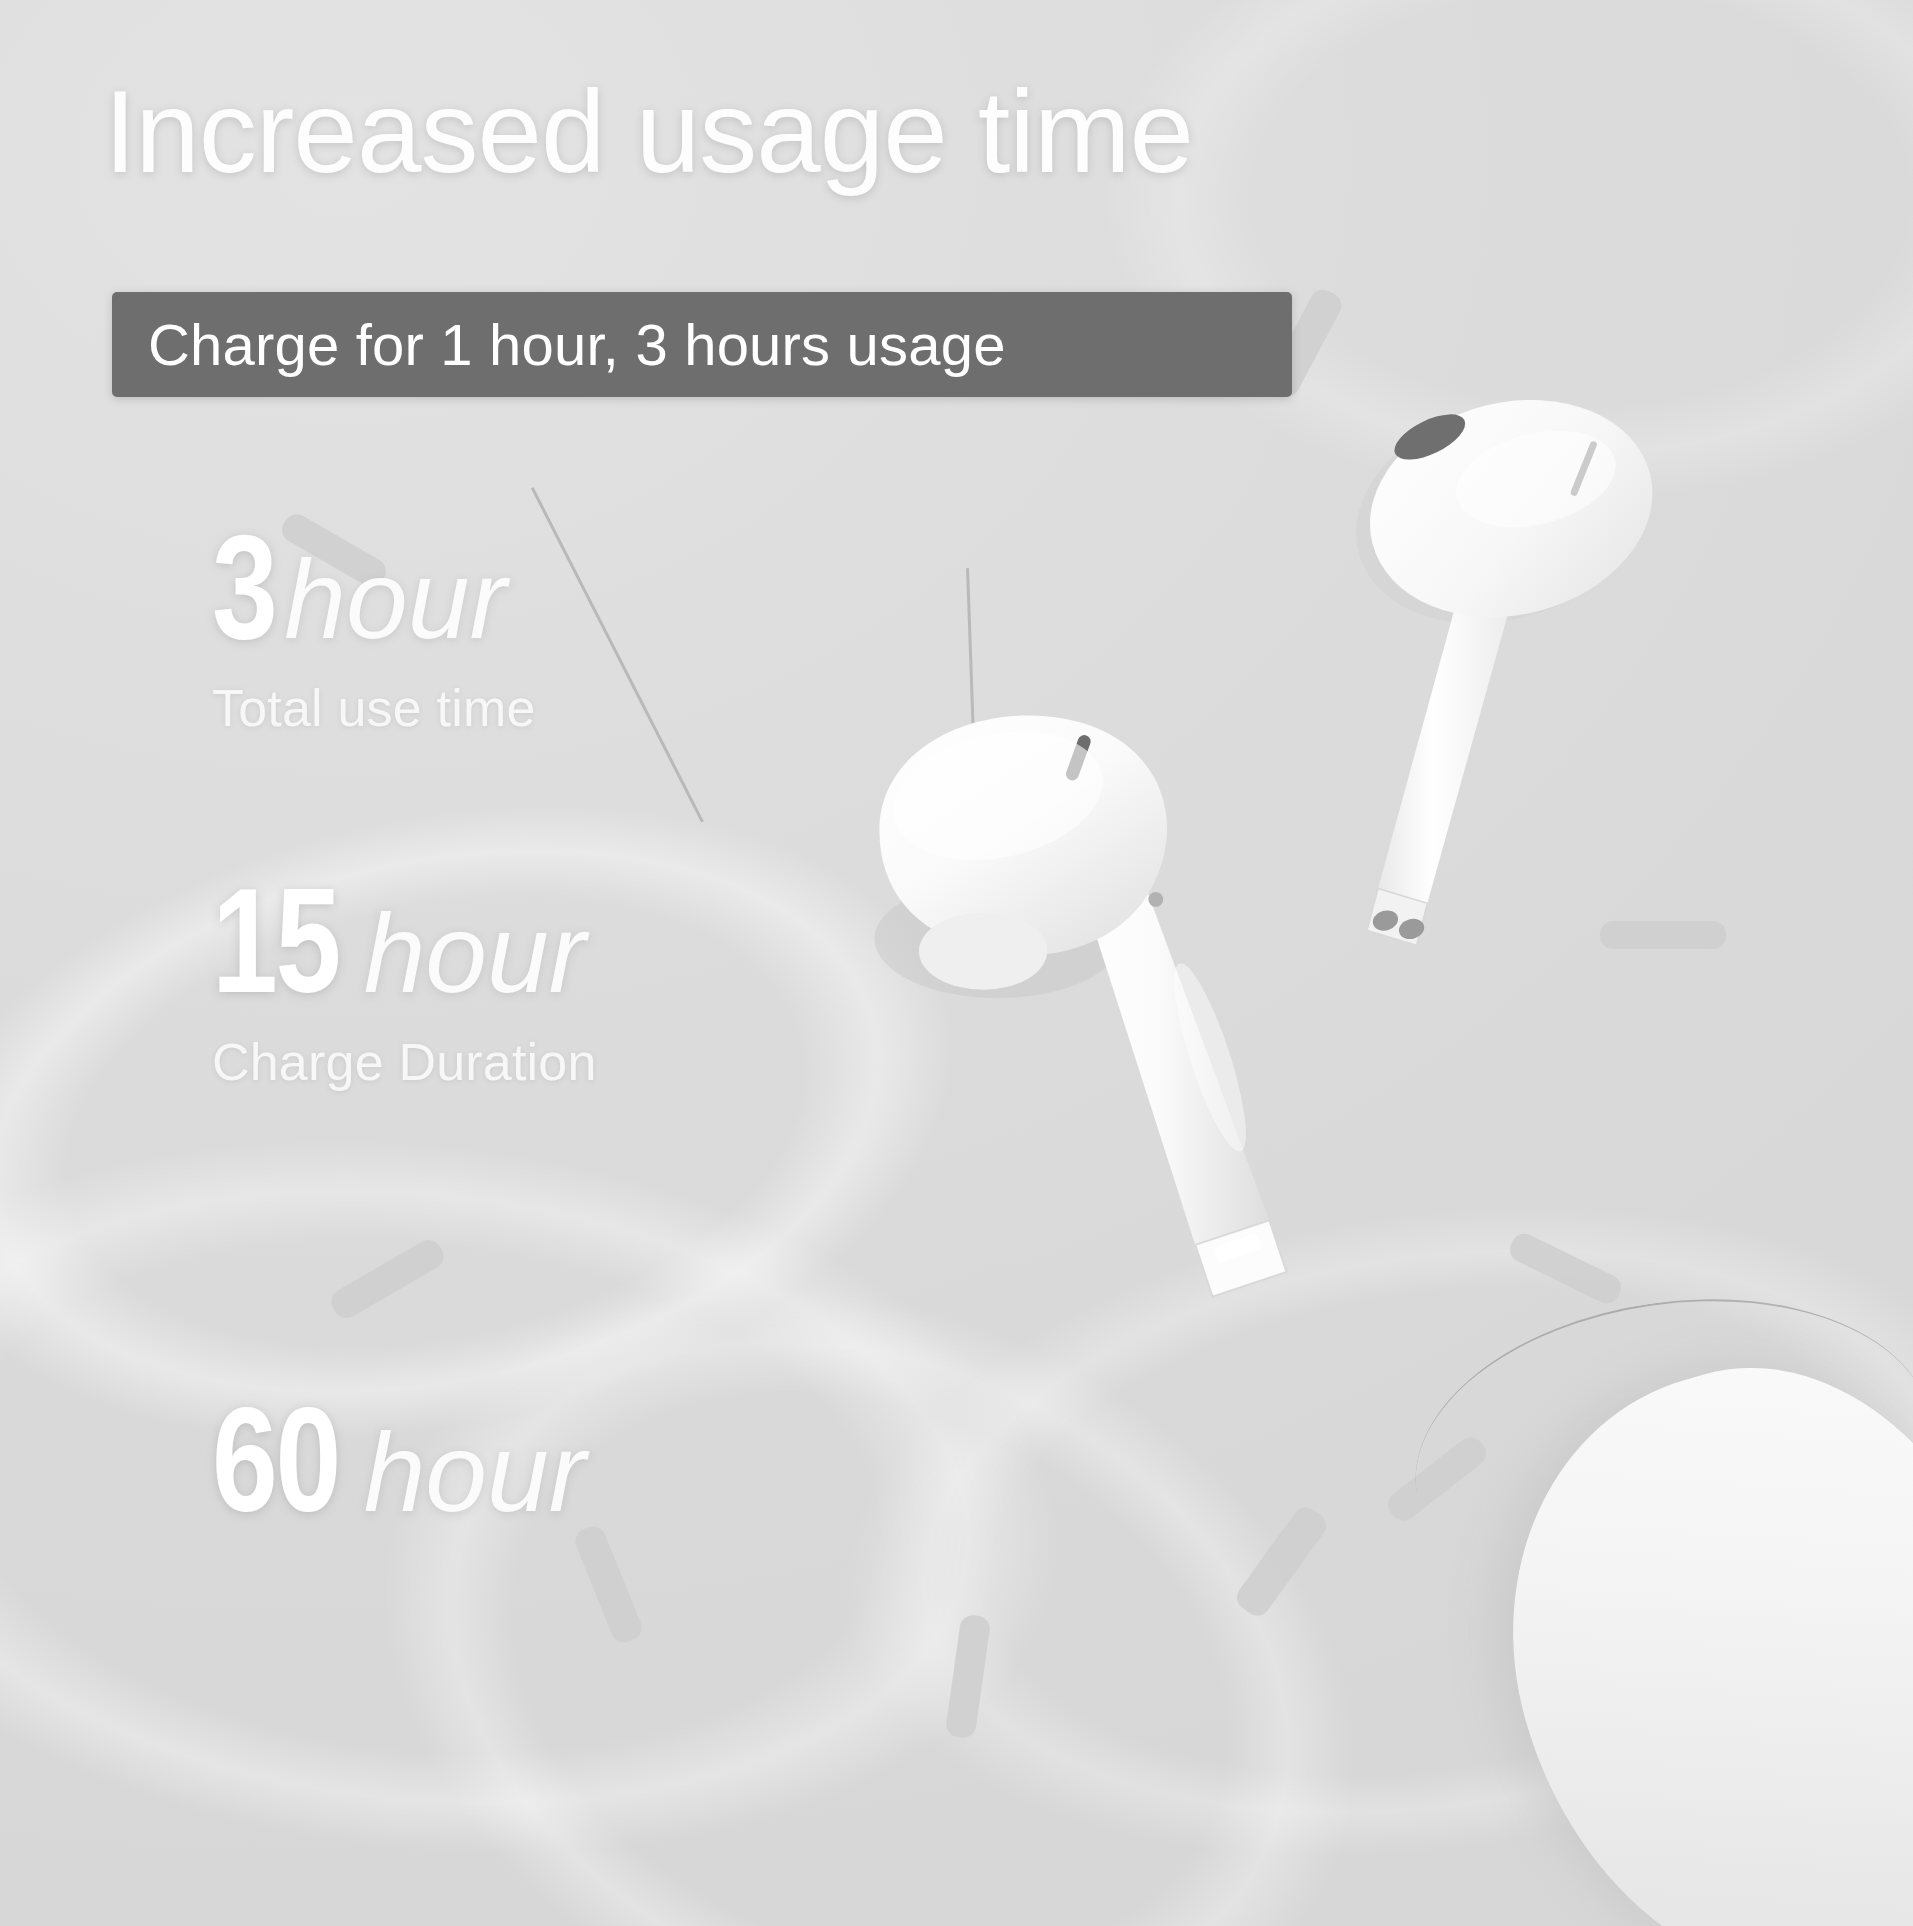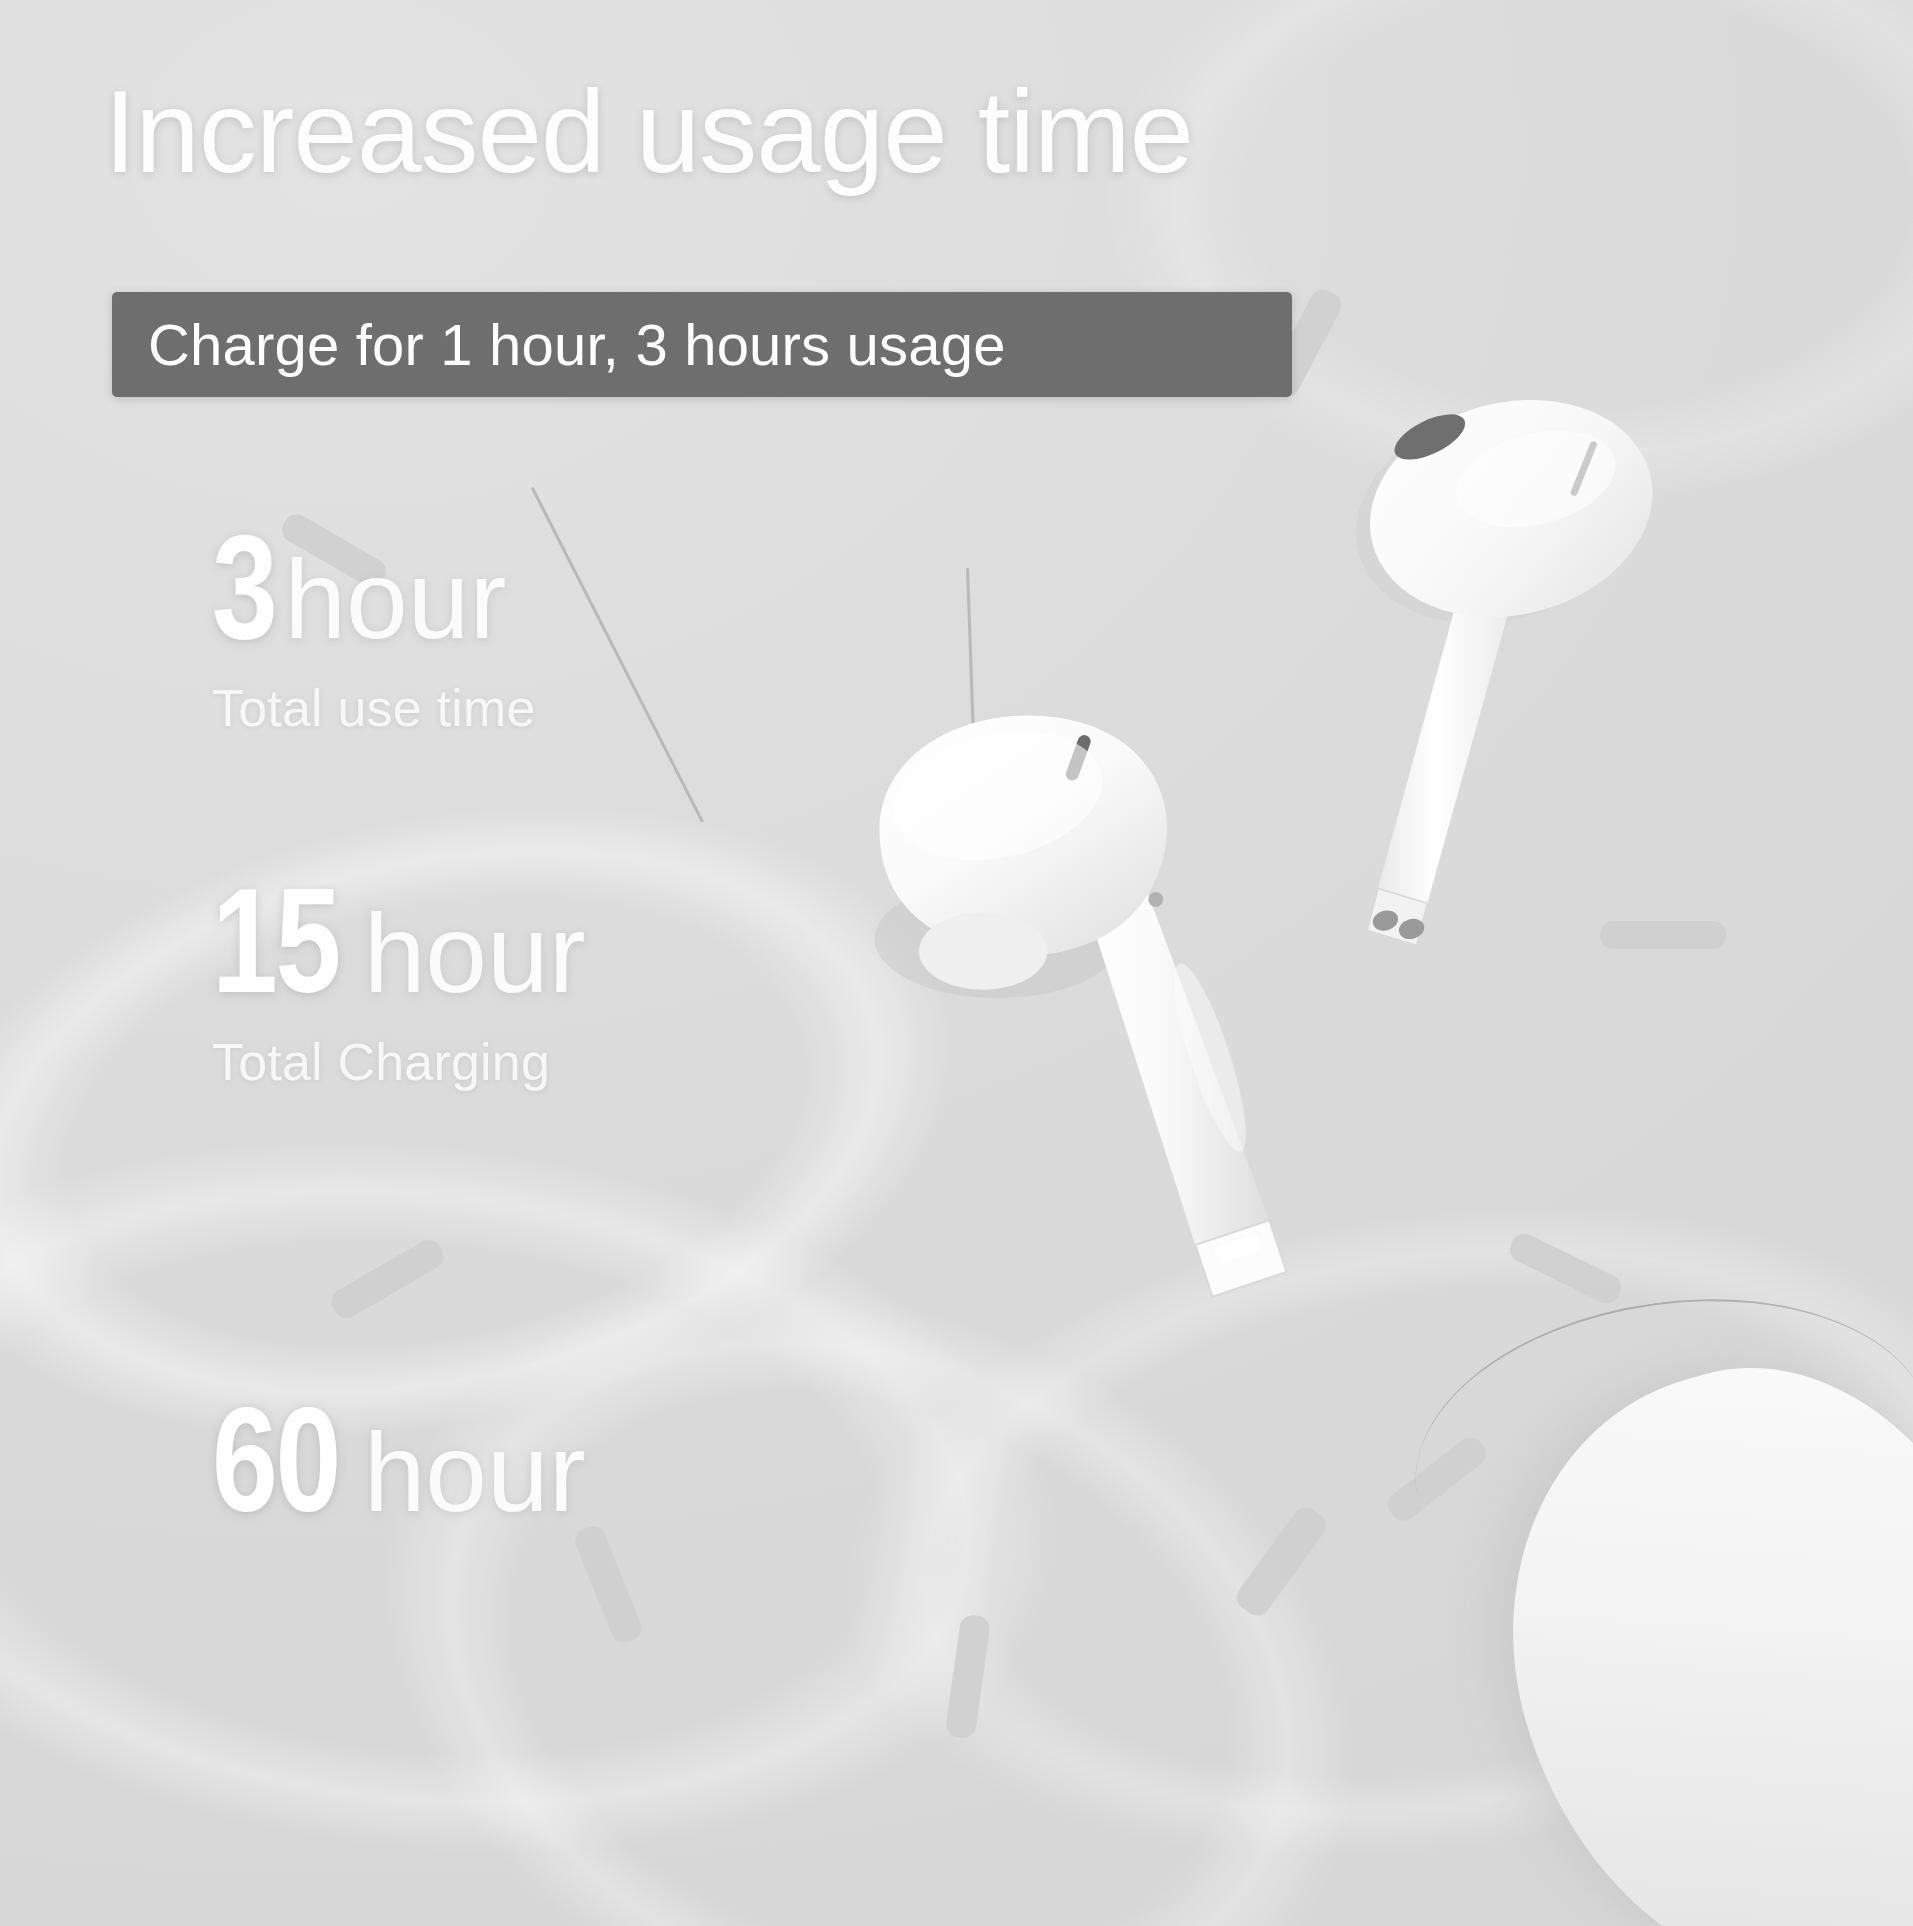--- a/index.html
+++ b/index.html
@@ -62,20 +62,21 @@
   .stat .row{display:flex;align-items:baseline;white-space:nowrap;}
   .stat .num{
     color:#ffffff;font-weight:700;font-size:148px;line-height:.92;
     letter-spacing:-3px;transform:scaleX(.80);transform-origin:left bottom;
     text-shadow:0 2px 11px rgba(140,140,140,.35);
   }
   .stat .unit{
     color:#fbfbfb;font-weight:300;font-size:111px;line-height:1;
     letter-spacing:0px;margin-left:-7px;
     text-shadow:0 1.5px 8px rgba(140,140,140,.25);
+    font-style:italic;
   }
   .stat .cap{
     color:#f7f7f7;font-weight:300;font-size:52px;letter-spacing:0.2px;
     margin-top:22px;white-space:nowrap;
     text-shadow:0 1px 5px rgba(140,140,140,.22);
   }
   .stat.s1{top:519px;}
   .stat.s2{top:873px;}
   .stat.s3{top:1392px;}
 
@@ -207,21 +208,21 @@
       <span class="unit">hour</span>
     </div>
     <div class="cap">Total use time</div>
   </div>
 
   <div class="stat s2">
     <div class="row">
       <span class="num">15</span>
       <span class="unit">hour</span>
     </div>
-    <div class="cap">Total Charging</div>
+    <div class="cap">Charge Duration</div>
   </div>
 
   <div class="stat s3">
     <div class="row">
       <span class="num">60</span>
       <span class="unit">hour</span>
     </div>
   </div>
 
 </div>

